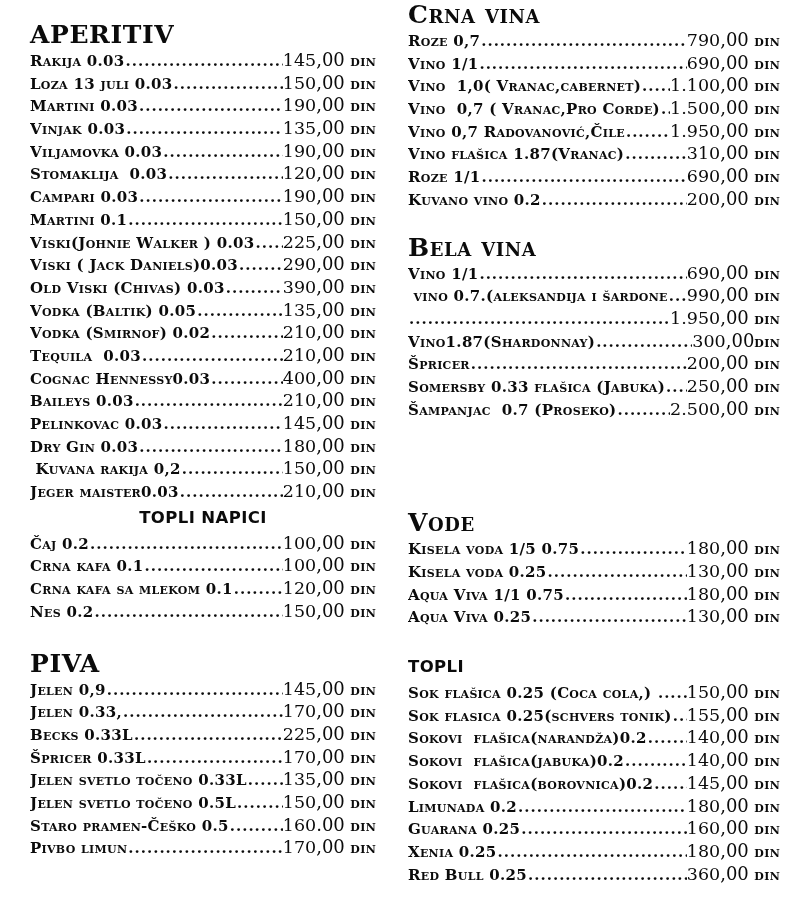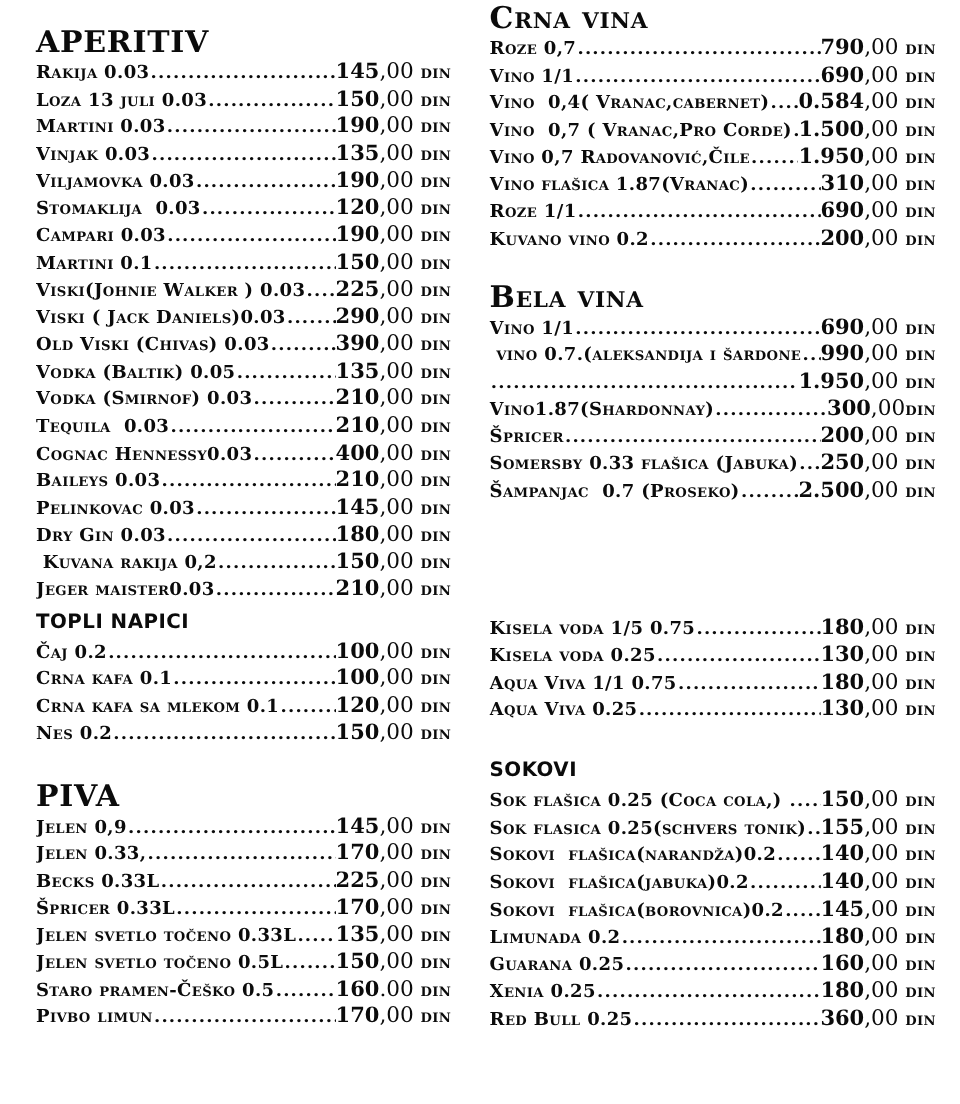--- a/index.html
+++ b/index.html
@@ -5,21 +5,21 @@
   html,body{margin:0;padding:0;}
   body{
     width:800px;height:920px;background:#ffffff;color:#0b0b0b;
     font-family:"DejaVu Serif",serif;overflow:hidden;
   }
   .menu{display:flex;width:800px;box-sizing:border-box;padding:4px 0 0 30px;}
   .col{box-sizing:border-box;}
   .col-left{width:346px;margin-right:32px;padding-top:20px;}
   .col-right{width:372px;}
   section.menu-section{margin:0;}
-  .col-left section.menu-section:nth-of-type(2){margin-top:4px;}
+  .col-left section.menu-section:nth-of-type(2){margin-top:4px;text-align:center;}
   .col-left section.menu-section:nth-of-type(3){margin-top:30px;}
   .col-right section.menu-section:nth-of-type(2){margin-top:26px;}
   .col-right section.menu-section:nth-of-type(3){margin-top:92px;}
   .col-right section.menu-section:nth-of-type(4){margin-top:28px;}
   h2.sec-title{margin:0 0 3px 0;line-height:22px;}
   h2.sec-title.fancy{
     font-family:"DejaVu Serif",serif;font-variant-caps:small-caps;
     font-weight:700;font-size:25px;letter-spacing:0.6px;
   }
   h2.sec-title.block{
@@ -31,21 +31,21 @@
     white-space:pre;font-variant-caps:small-caps;font-weight:700;
     font-size:15px;letter-spacing:0.3px;flex:0 0 auto;max-width:78%;
     overflow:hidden;
   }
   .dots{
     flex:1 1 auto;overflow:hidden;white-space:nowrap;font-weight:700;
     font-size:15px;letter-spacing:1px;min-width:0;padding:0 1px;
   }
   .dots::after{content:"..........................................................................................................";}
   .item-price{white-space:pre;flex:0 0 auto;}
-  .item-price .amt{font-weight:700;font-size:17.5px;}
+  .item-price .amt{font-weight:400;font-size:17.5px;}
   .item-price .dec{font-weight:400;font-size:18px;}
   .item-price .cur{font-weight:700;font-size:15px;font-variant-caps:small-caps;white-space:pre;letter-spacing:0.3px;}
 </style>
 </head>
 <body>
 
 <div class="menu">
     <div class="col col-left">
       <section class="menu-section">
         <h2 class="sec-title fancy">APERITIV</h2>
@@ -103,21 +103,21 @@
           <span class="item-name">Old Viski (Chivas) 0.03</span>
           <span class="dots"></span>
           <span class="item-price"><span class="amt">390</span><span class="dec">,00</span><span class="cur"> din</span></span>
         </div>
         <div class="row">
           <span class="item-name">Vodka (Baltik) 0.05</span>
           <span class="dots"></span>
           <span class="item-price"><span class="amt">135</span><span class="dec">,00</span><span class="cur"> din</span></span>
         </div>
         <div class="row">
-          <span class="item-name">Vodka (Smirnof) 0.03</span>
+          <span class="item-name">Vodka (Smirnof) 0.02</span>
           <span class="dots"></span>
           <span class="item-price"><span class="amt">210</span><span class="dec">,00</span><span class="cur"> din</span></span>
         </div>
         <div class="row">
           <span class="item-name">Tequila  0.03</span>
           <span class="dots"></span>
           <span class="item-price"><span class="amt">210</span><span class="dec">,00</span><span class="cur"> din</span></span>
         </div>
         <div class="row">
           <span class="item-name">Cognac Hennessy0.03</span>
@@ -224,23 +224,23 @@
           <span class="item-name">Roze 0,7</span>
           <span class="dots"></span>
           <span class="item-price"><span class="amt">790</span><span class="dec">,00</span><span class="cur"> din</span></span>
         </div>
         <div class="row">
           <span class="item-name">Vino 1/1</span>
           <span class="dots"></span>
           <span class="item-price"><span class="amt">690</span><span class="dec">,00</span><span class="cur"> din</span></span>
         </div>
         <div class="row">
-          <span class="item-name">Vino  0,4( Vranac,cabernet)</span>
-          <span class="dots"></span>
-          <span class="item-price"><span class="amt">0.584</span><span class="dec">,00</span><span class="cur"> din</span></span>
+          <span class="item-name">Vino  1,0( Vranac,cabernet)</span>
+          <span class="dots"></span>
+          <span class="item-price"><span class="amt">1.100</span><span class="dec">,00</span><span class="cur"> din</span></span>
         </div>
         <div class="row">
           <span class="item-name">Vino  0,7 ( Vranac,Pro Corde)</span>
           <span class="dots"></span>
           <span class="item-price"><span class="amt">1.500</span><span class="dec">,00</span><span class="cur"> din</span></span>
         </div>
         <div class="row">
           <span class="item-name">Vino 0,7 Radovanović,Čile</span>
           <span class="dots"></span>
           <span class="item-price"><span class="amt">1.950</span><span class="dec">,00</span><span class="cur"> din</span></span>
@@ -292,20 +292,21 @@
           <span class="dots"></span>
           <span class="item-price"><span class="amt">250</span><span class="dec">,00</span><span class="cur"> din</span></span>
         </div>
         <div class="row">
           <span class="item-name">Šampanjac  0.7 (Proseko)</span>
           <span class="dots"></span>
           <span class="item-price"><span class="amt">2.500</span><span class="dec">,00</span><span class="cur"> din</span></span>
         </div>
       </section>
       <section class="menu-section">
+        <h2 class="sec-title fancy">Vode</h2>
         <div class="row">
           <span class="item-name">Kisela voda 1/5 0.75</span>
           <span class="dots"></span>
           <span class="item-price"><span class="amt">180</span><span class="dec">,00</span><span class="cur"> din</span></span>
         </div>
         <div class="row">
           <span class="item-name">Kisela voda 0.25</span>
           <span class="dots"></span>
           <span class="item-price"><span class="amt">130</span><span class="dec">,00</span><span class="cur"> din</span></span>
         </div>
@@ -314,21 +315,21 @@
           <span class="dots"></span>
           <span class="item-price"><span class="amt">180</span><span class="dec">,00</span><span class="cur"> din</span></span>
         </div>
         <div class="row">
           <span class="item-name">Aqua Viva 0.25</span>
           <span class="dots"></span>
           <span class="item-price"><span class="amt">130</span><span class="dec">,00</span><span class="cur"> din</span></span>
         </div>
       </section>
       <section class="menu-section">
-        <h2 class="sec-title block">SOKOVI</h2>
+        <h2 class="sec-title block">TOPLI</h2>
         <div class="row">
           <span class="item-name">Sok flašica 0.25 (Coca cola,) </span>
           <span class="dots"></span>
           <span class="item-price"><span class="amt">150</span><span class="dec">,00</span><span class="cur"> din</span></span>
         </div>
         <div class="row">
           <span class="item-name">Sok flasica 0.25(schvers tonik)</span>
           <span class="dots"></span>
           <span class="item-price"><span class="amt">155</span><span class="dec">,00</span><span class="cur"> din</span></span>
         </div>

